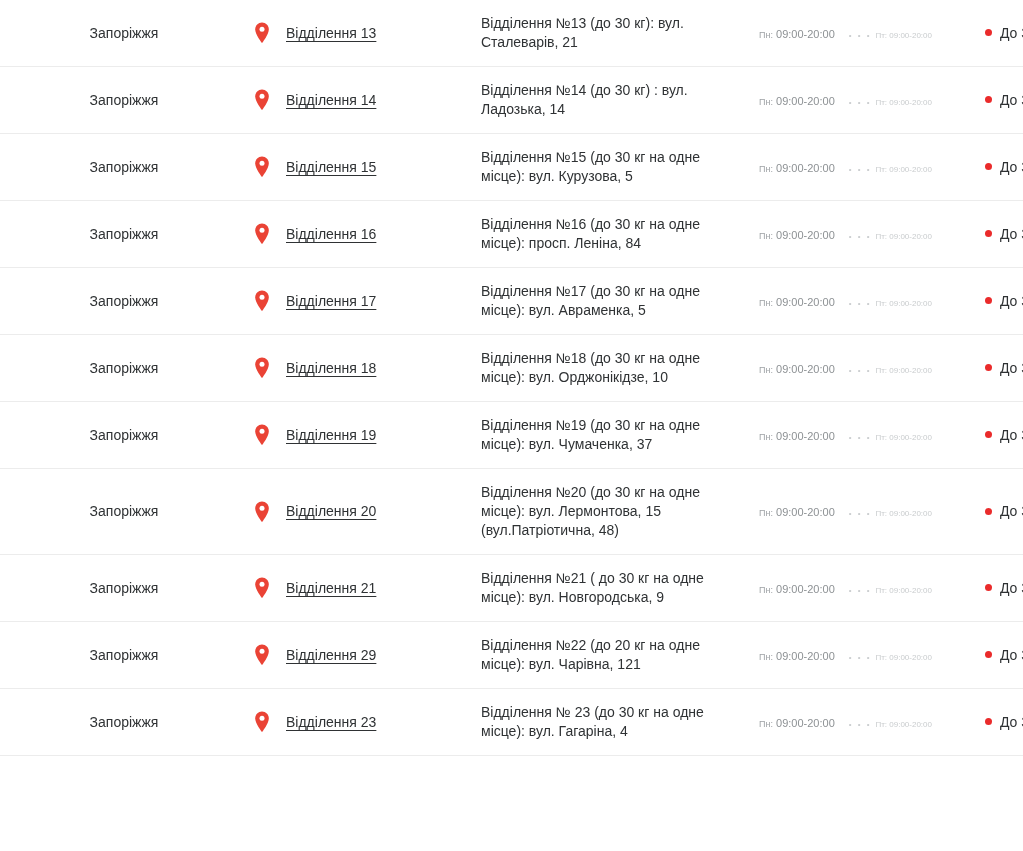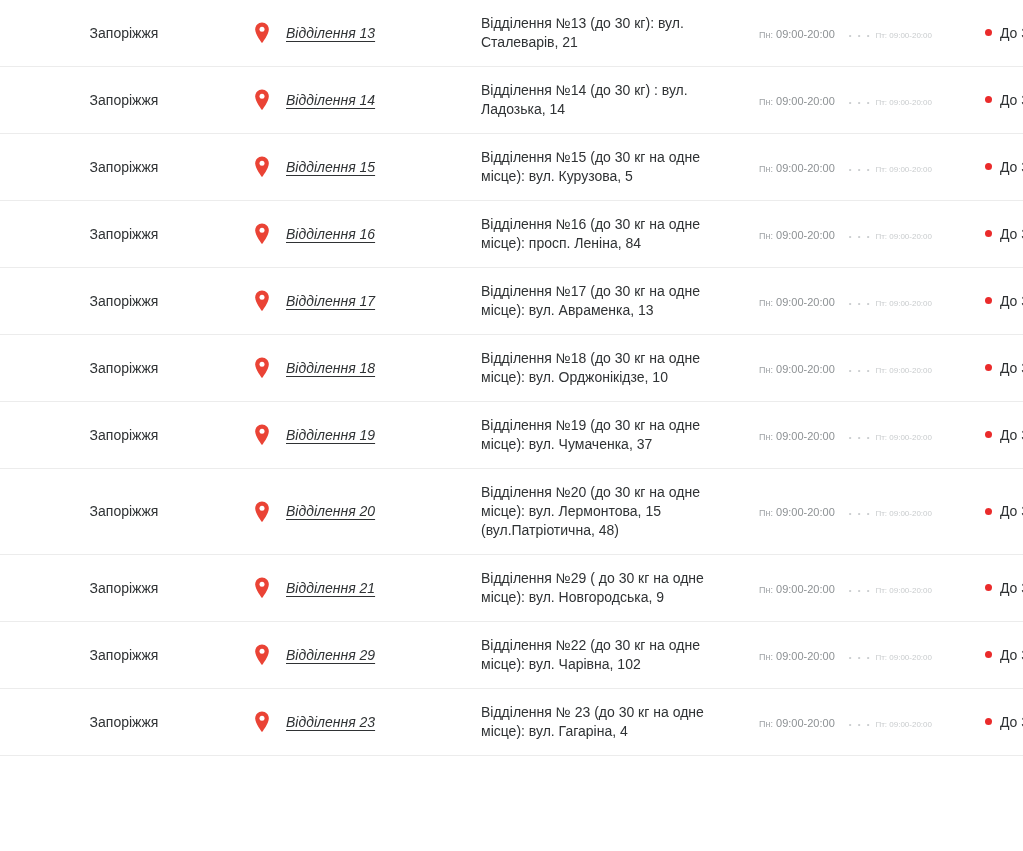--- a/index.html
+++ b/index.html
@@ -30,21 +30,20 @@
   }
   .col-city {
     width: 236px;
     text-align: center;
     padding-left: 6px !important;
   }
   .col-name {
     width: 195px;
     position: relative;
     padding-left: 44px !important;
-    font-style: italic;
   }
   .col-address {
     width: 246px;
     padding-right: 26px !important;
   }
   .col-schedule {
     width: 185px;
     text-align: center;
   }
   .col-weight {
@@ -251,21 +250,21 @@
       <td class="col-name">
         <span class="pin-icon">
           <svg width="16" height="22" viewBox="0 0 16 22">
               <path d="M8 0.6C4.2 0.6 1.2 3.6 1.2 7.4c0 5 6.8 13.6 6.8 13.6s6.8-8.6 6.8-13.6C14.8 3.6 11.8 0.6 8 0.6z" fill="#ea4335"></path>
               <circle cx="8" cy="7.3" r="2.5" fill="#ffffff"></circle>
             </svg>
         </span>
         <a class="branch-link">Відділення 17</a>
       </td>
       <td class="col-address">
-        <span>Відділення №17 (до 30 кг на одне місце): вул. Авраменка, 13</span>
+        <span>Відділення №17 (до 30 кг на одне місце): вул. Авраменка, 5</span>
       </td>
       <td class="col-schedule">
         <span class="schedule">
           <span class="row1"><span class="day">Пн:</span> <span>09:00-20:00</span></span>
           <span class="row2">• • •</span>
           <span class="row3"><span class="day">Пт:</span> <span>09:00-20:00</span></span>
         </span>
       </td>
       <td class="col-weight">
         <span class="weight-wrap">
@@ -371,21 +370,21 @@
       <td class="col-name">
         <span class="pin-icon">
           <svg width="16" height="22" viewBox="0 0 16 22">
               <path d="M8 0.6C4.2 0.6 1.2 3.6 1.2 7.4c0 5 6.8 13.6 6.8 13.6s6.8-8.6 6.8-13.6C14.8 3.6 11.8 0.6 8 0.6z" fill="#ea4335"></path>
               <circle cx="8" cy="7.3" r="2.5" fill="#ffffff"></circle>
             </svg>
         </span>
         <a class="branch-link">Відділення 21</a>
       </td>
       <td class="col-address">
-        <span>Відділення №29 ( до 30 кг на одне місце): вул. Новгородська, 9</span>
+        <span>Відділення №21 ( до 30 кг на одне місце): вул. Новгородська, 9</span>
       </td>
       <td class="col-schedule">
         <span class="schedule">
           <span class="row1"><span class="day">Пн:</span> <span>09:00-20:00</span></span>
           <span class="row2">• • •</span>
           <span class="row3"><span class="day">Пт:</span> <span>09:00-20:00</span></span>
         </span>
       </td>
       <td class="col-weight">
         <span class="weight-wrap">
@@ -401,21 +400,21 @@
       <td class="col-name">
         <span class="pin-icon">
           <svg width="16" height="22" viewBox="0 0 16 22">
               <path d="M8 0.6C4.2 0.6 1.2 3.6 1.2 7.4c0 5 6.8 13.6 6.8 13.6s6.8-8.6 6.8-13.6C14.8 3.6 11.8 0.6 8 0.6z" fill="#ea4335"></path>
               <circle cx="8" cy="7.3" r="2.5" fill="#ffffff"></circle>
             </svg>
         </span>
         <a class="branch-link">Відділення 29</a>
       </td>
       <td class="col-address">
-        <span>Відділення №22 (до 30 кг на одне місце): вул. Чарівна, 102</span>
+        <span>Відділення №22 (до 20 кг на одне місце): вул. Чарівна, 121</span>
       </td>
       <td class="col-schedule">
         <span class="schedule">
           <span class="row1"><span class="day">Пн:</span> <span>09:00-20:00</span></span>
           <span class="row2">• • •</span>
           <span class="row3"><span class="day">Пт:</span> <span>09:00-20:00</span></span>
         </span>
       </td>
       <td class="col-weight">
         <span class="weight-wrap">

